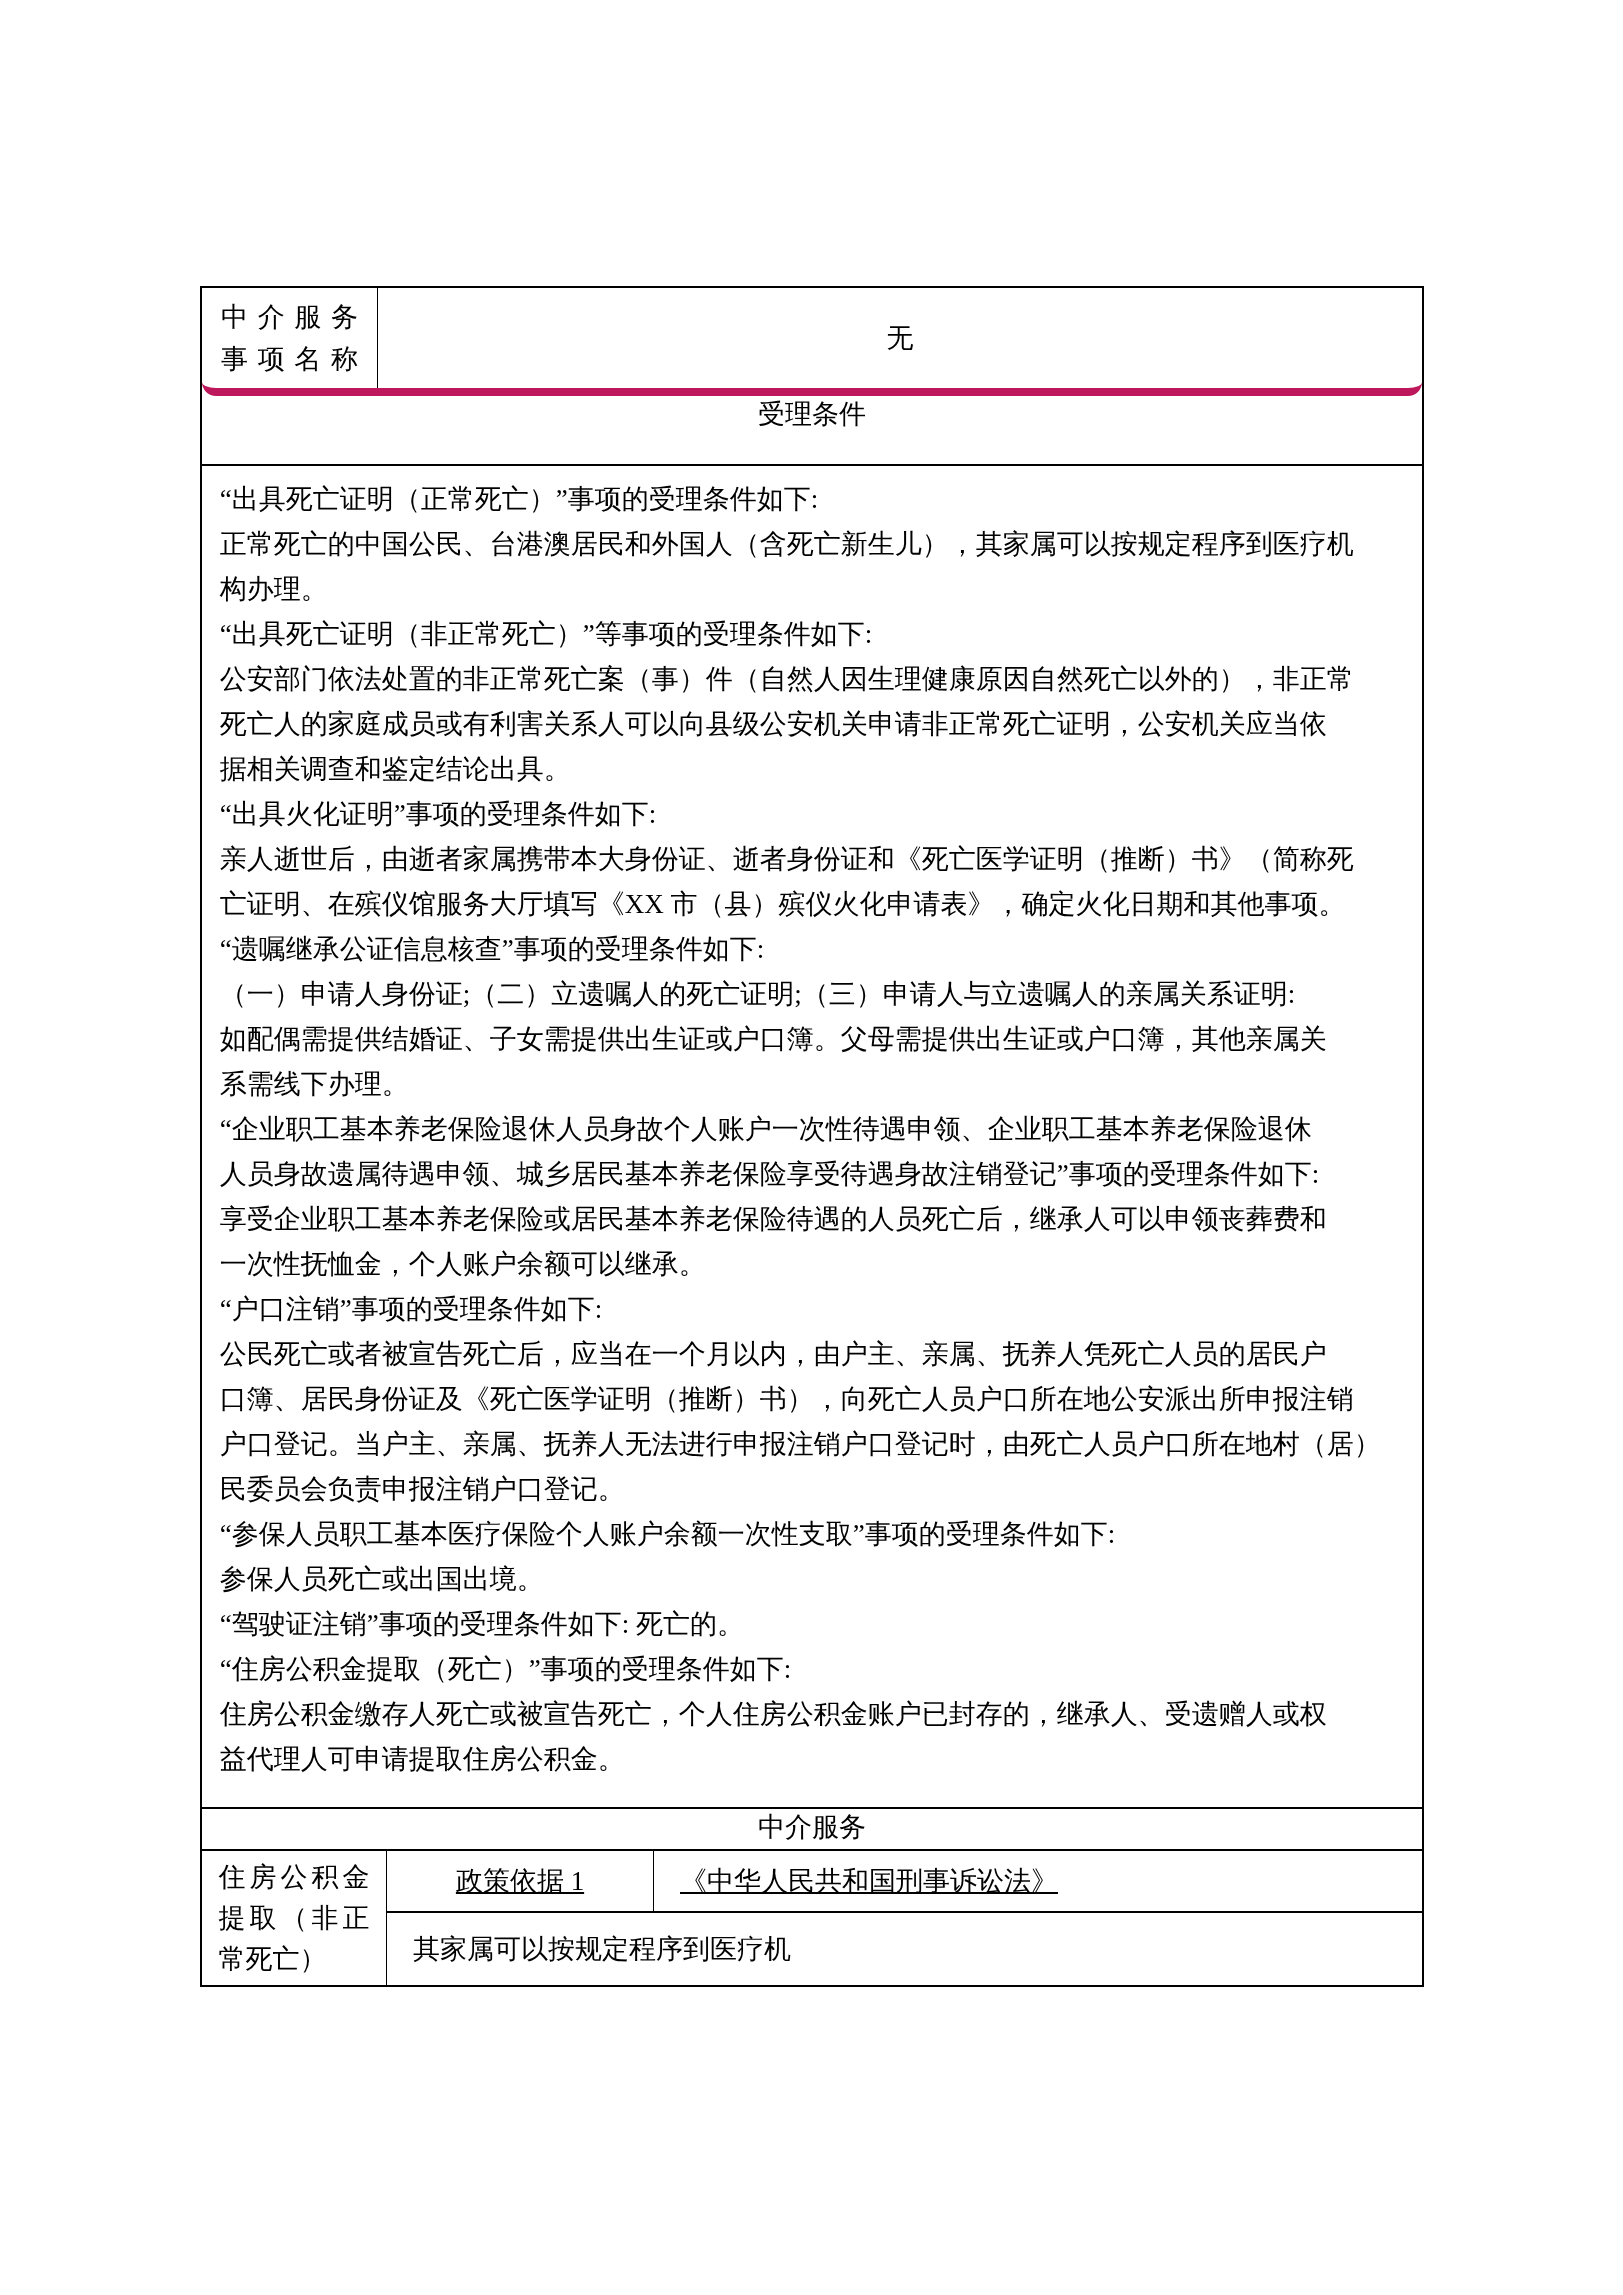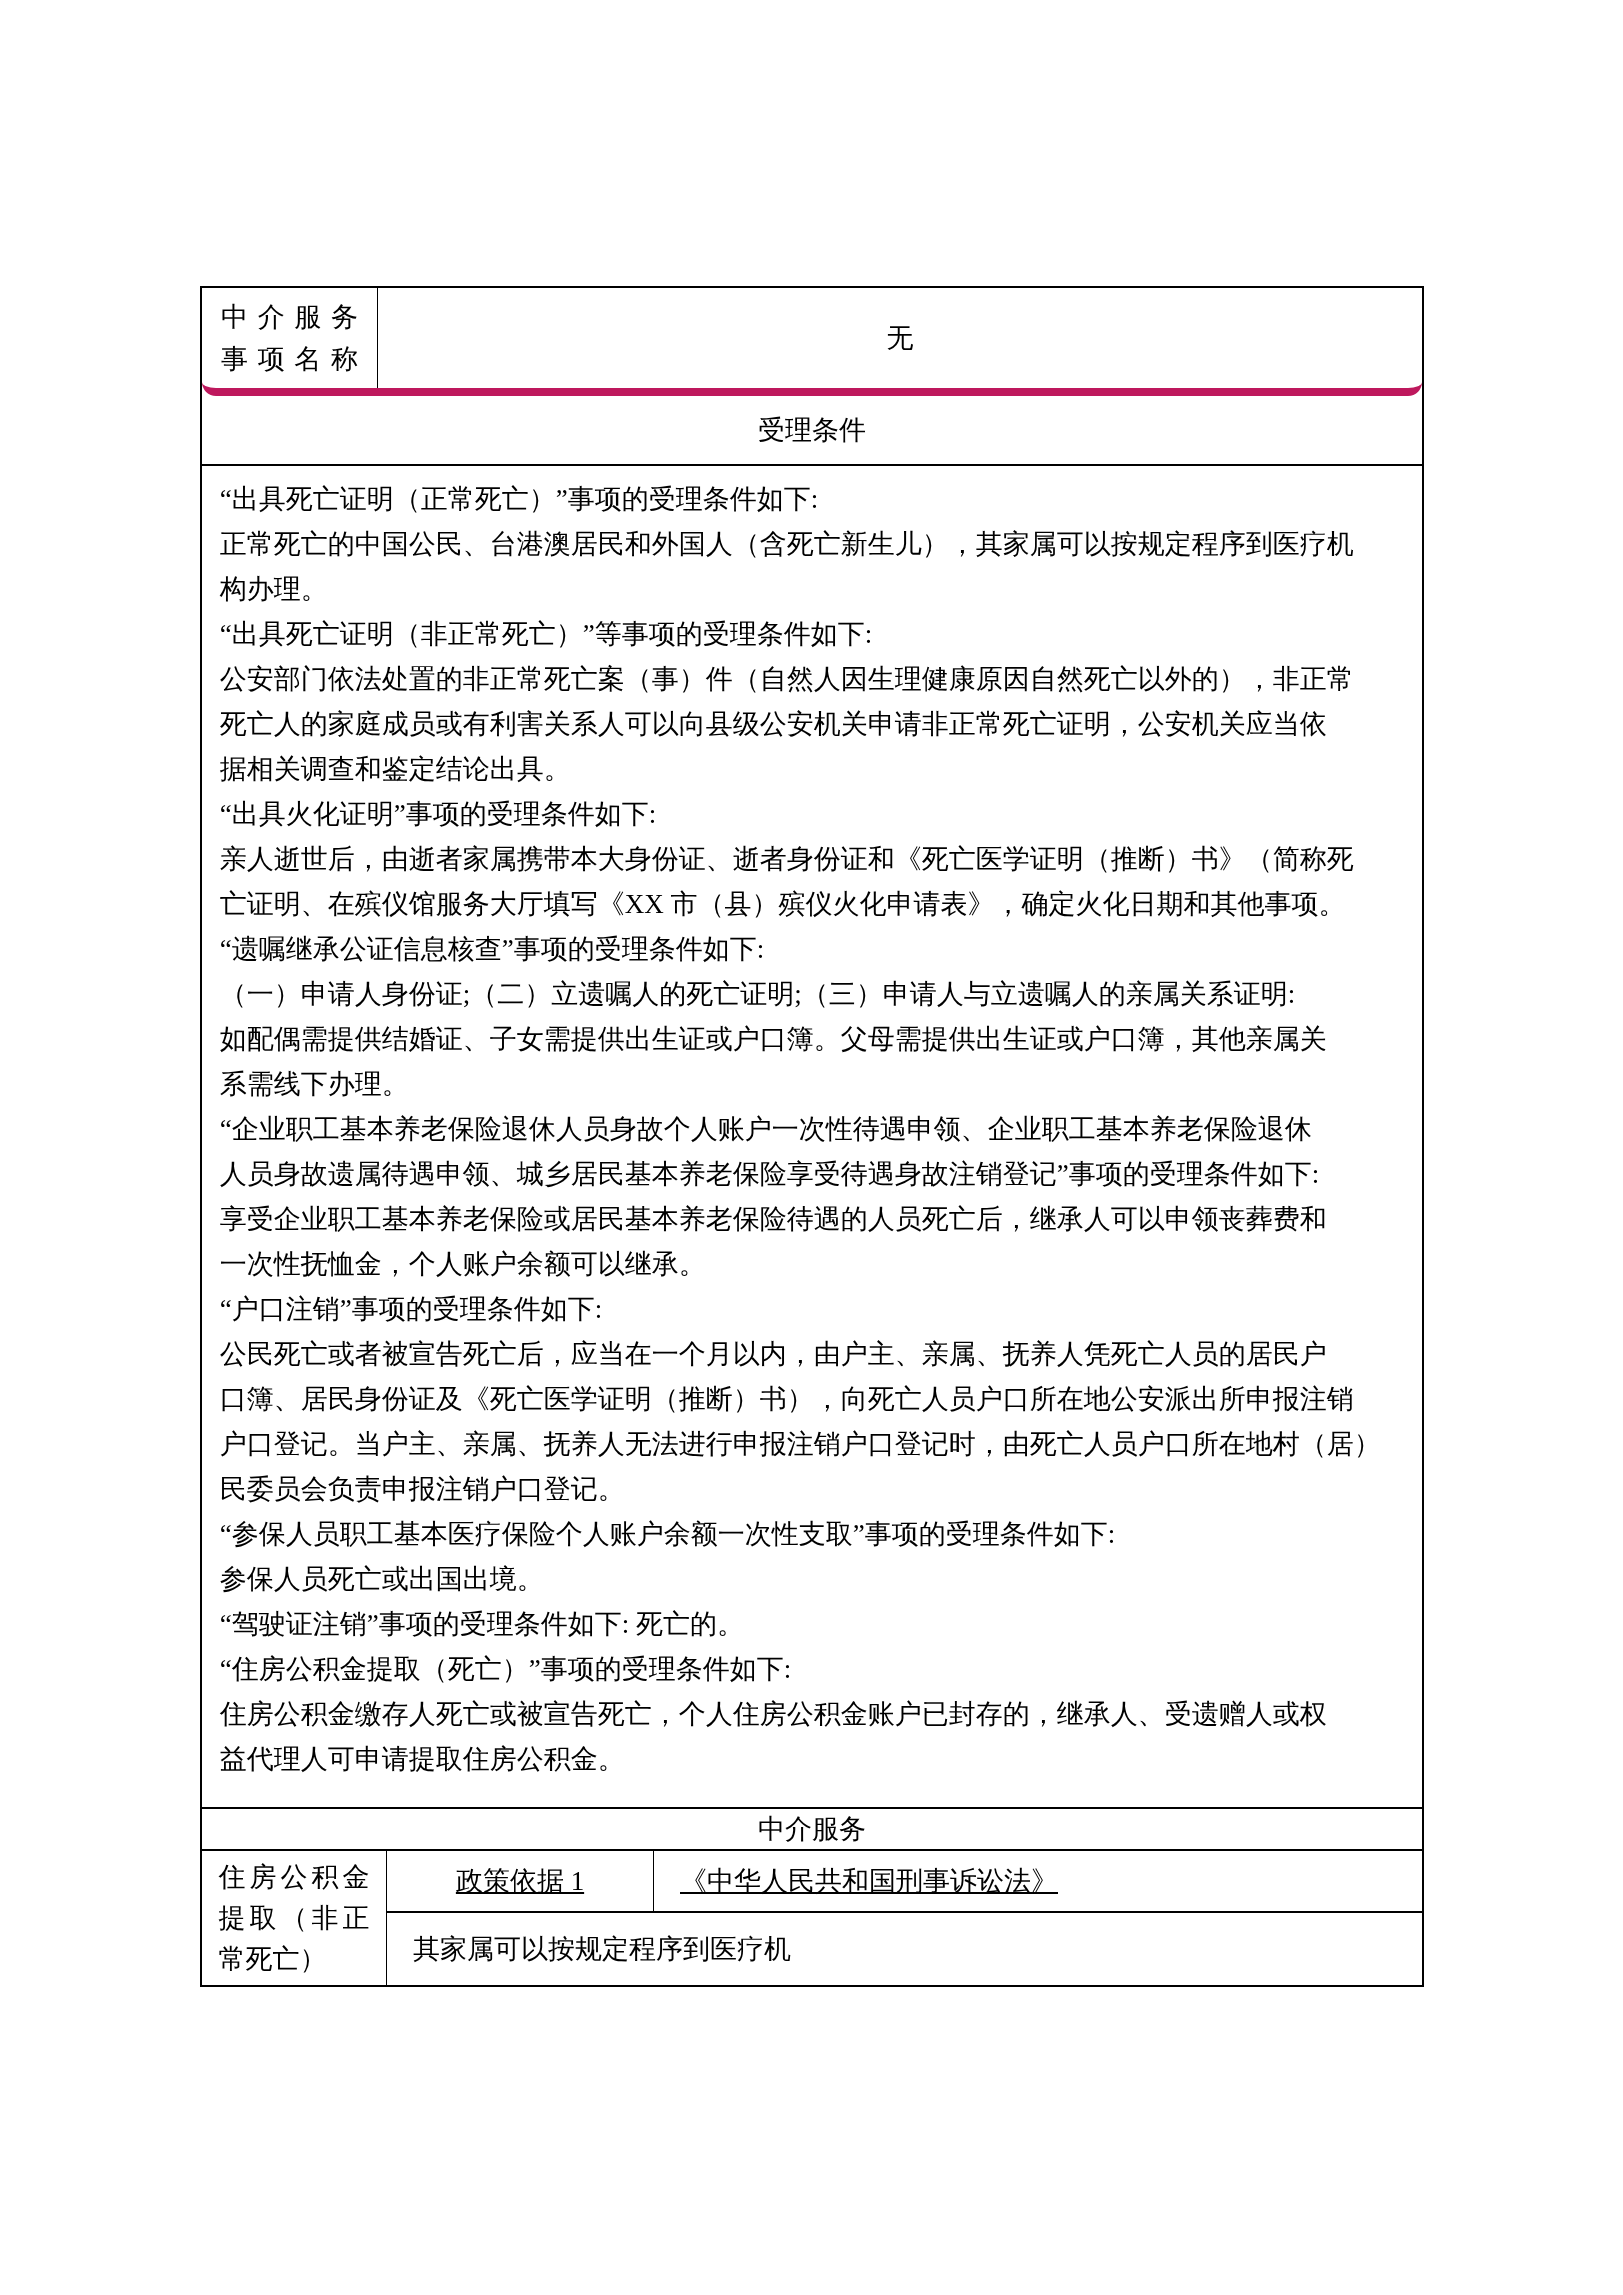--- a/index.html
+++ b/index.html
@@ -34,21 +34,21 @@
     text-align-last: justify;
     line-height: 42px;
     width: 100%;
   }
   .row1-value {
     flex: 1;
     display: flex; align-items: center; justify-content: center;
   }
 
   
-  .hdr { display: flex; align-items: center; justify-content: center; border-bottom: 2px solid #000; }
+  .hdr { display: flex; justify-content: center; border-bottom: 2px solid #000; }
   .hdr.acceptance { height: 70px; }
   .hdr.legal { height: 42px; }
 
   
   .body-cell {
     border-bottom: 2px solid #000;
     padding: 11px 17.7px 25px 17.7px;
     line-height: 45px;
     white-space: pre-line;
     text-align: justify;

